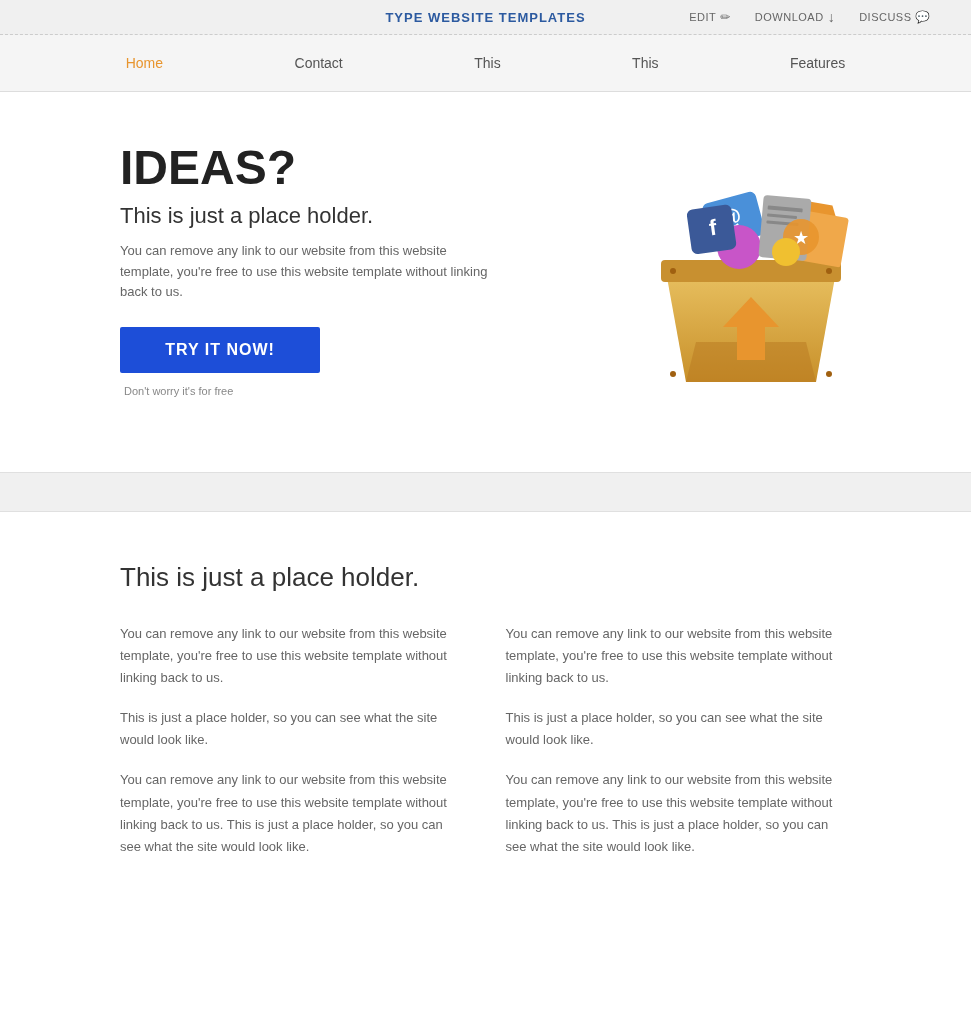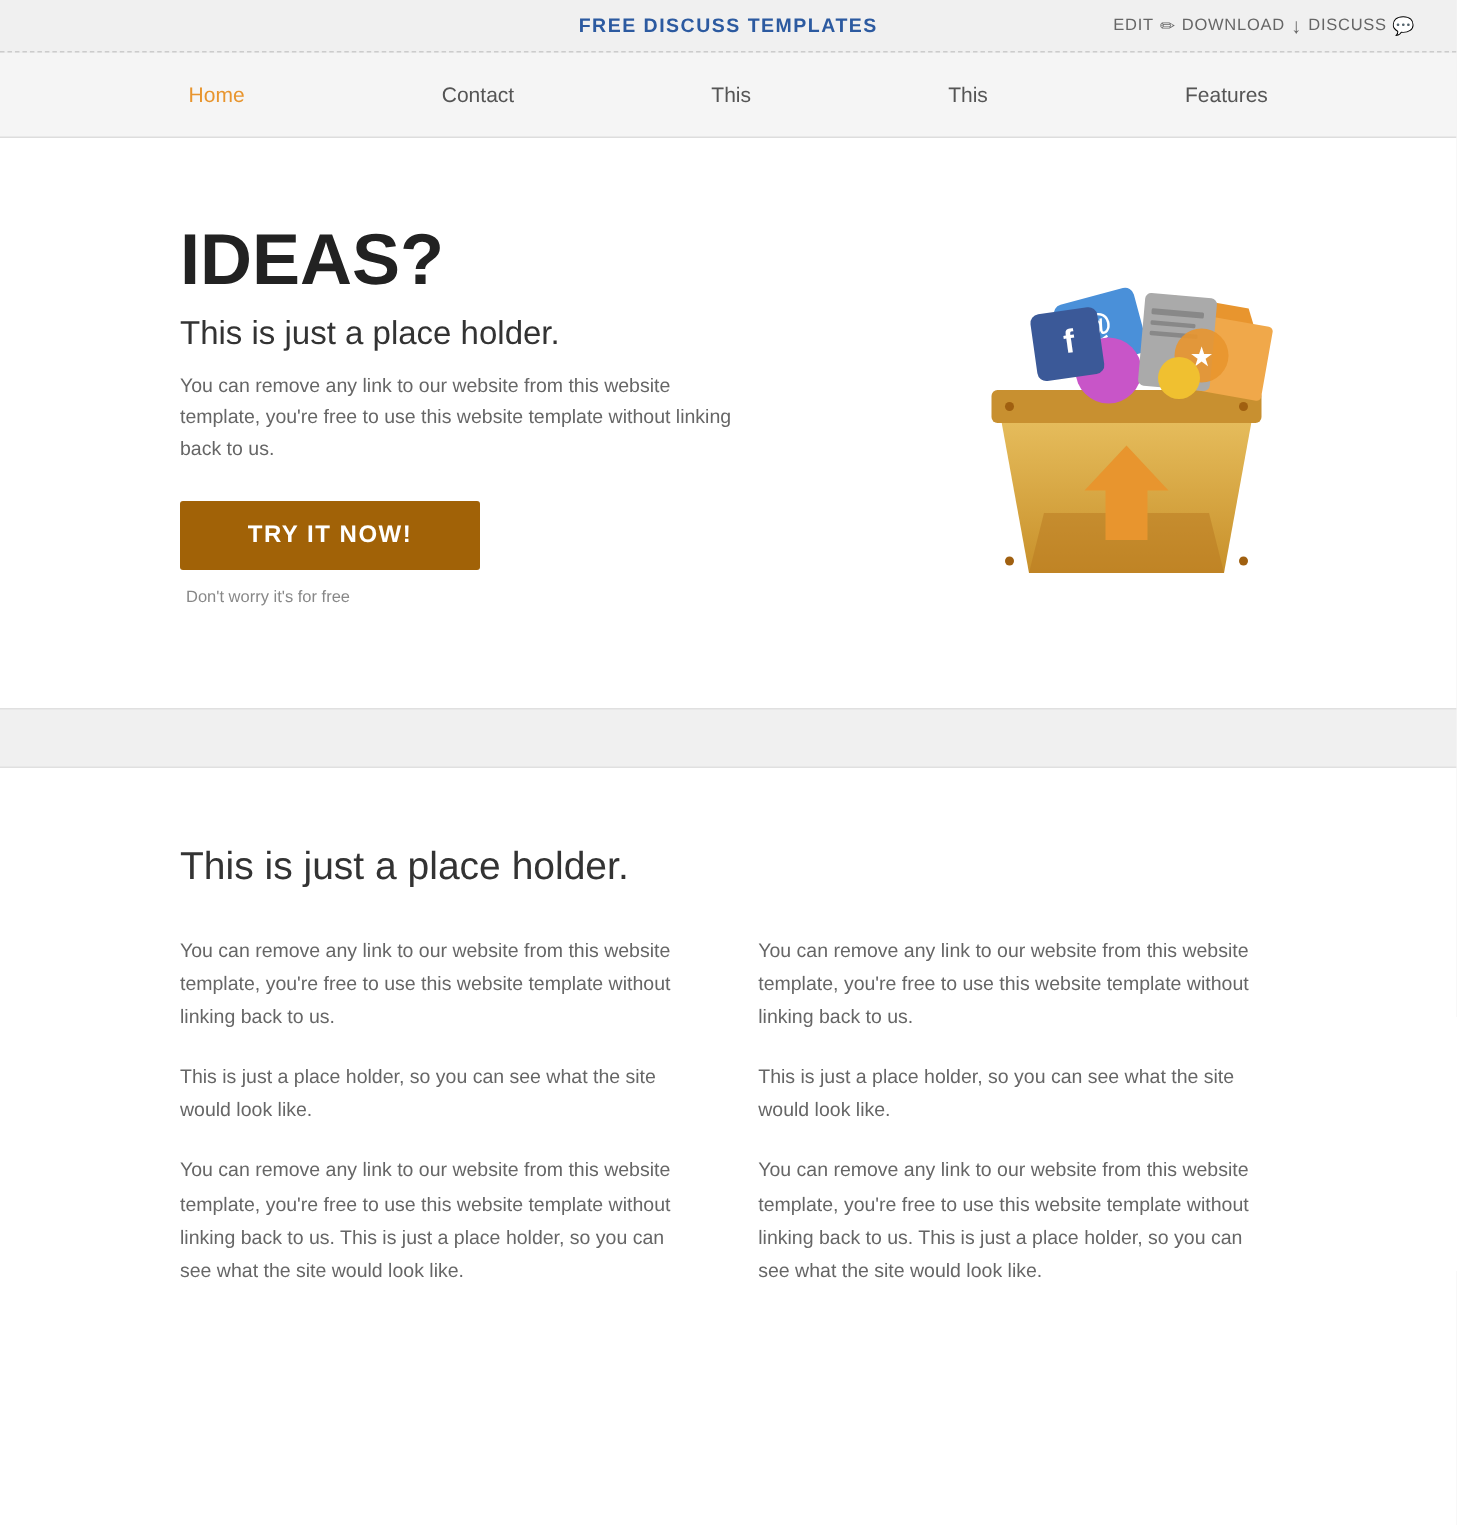--- a/index.html
+++ b/index.html
@@ -14,25 +14,25 @@
       position: relative;
     }
     .top-bar-title {
       font-size: 13px;
       font-weight: bold;
       color: #2c5aa0;
       letter-spacing: 1px;
     }
     .top-bar-actions {
       position: absolute;
-      right: 27px;
+      right: 40px;
       top: 50%;
       transform: translateY(-50%);
       display: flex;
-      gap: 4px;
+      gap: 24px;
       align-items: center;
     }
     .top-bar-action {
       font-size: 11px;
       color: #666;
       display: flex;
       align-items: center;
       gap: 4px;
       cursor: pointer;
       text-transform: uppercase;
@@ -84,21 +84,21 @@
       background: #fff;
       max-width: 971px;
       margin: 0 auto;
     }
 
     
     .hero {
       background: #fff;
       padding: 50px 80px 60px 120px;
       display: flex;
-      align-items: center;
+      align-items: flex-start;
       justify-content: space-between;
       min-height: 300px;
       gap: 35px;
     }
     .hero-text {
       flex: 1;
       max-width: 380px;
     }
     .hero-title {
       font-size: 48px;
@@ -113,21 +113,21 @@
       margin-bottom: 12px;
       font-weight: normal;
     }
     .hero-body {
       font-size: 13px;
       color: #666;
       line-height: 1.6;
       margin-bottom: 24px;
     }
     .cta-button {
-      background: #a16207;
+      background: #1d4ed8;
       color: #fff;
       border: none;
       padding: 14px 26px;
       font-size: 16px;
       font-weight: bold;
       letter-spacing: 1px;
       cursor: pointer;
       border-radius: 2px;
       display: block;
       margin-bottom: 8px;
@@ -183,21 +183,21 @@
 
     
     .icon-pencil::after { content: '✏'; font-size: 12px; }
     .icon-download::after { content: '↓'; font-size: 14px; font-weight: bold; }
     .icon-discuss::after { content: '💬'; font-size: 12px; }
   </style>
 </head>
 <body>
 
 <div class="top-bar">
-  <span class="top-bar-title">FREE DISCUSS TEMPLATES</span>
+  <span class="top-bar-title">TYPE WEBSITE TEMPLATES</span>
   <div class="top-bar-actions">
     <span class="top-bar-action">
       <span>EDIT</span>
       <span class="icon-pencil"></span>
     </span>
     <span class="top-bar-action">
       <span>DOWNLOAD</span>
       <span class="icon-download"></span>
     </span>
     <span class="top-bar-action">

